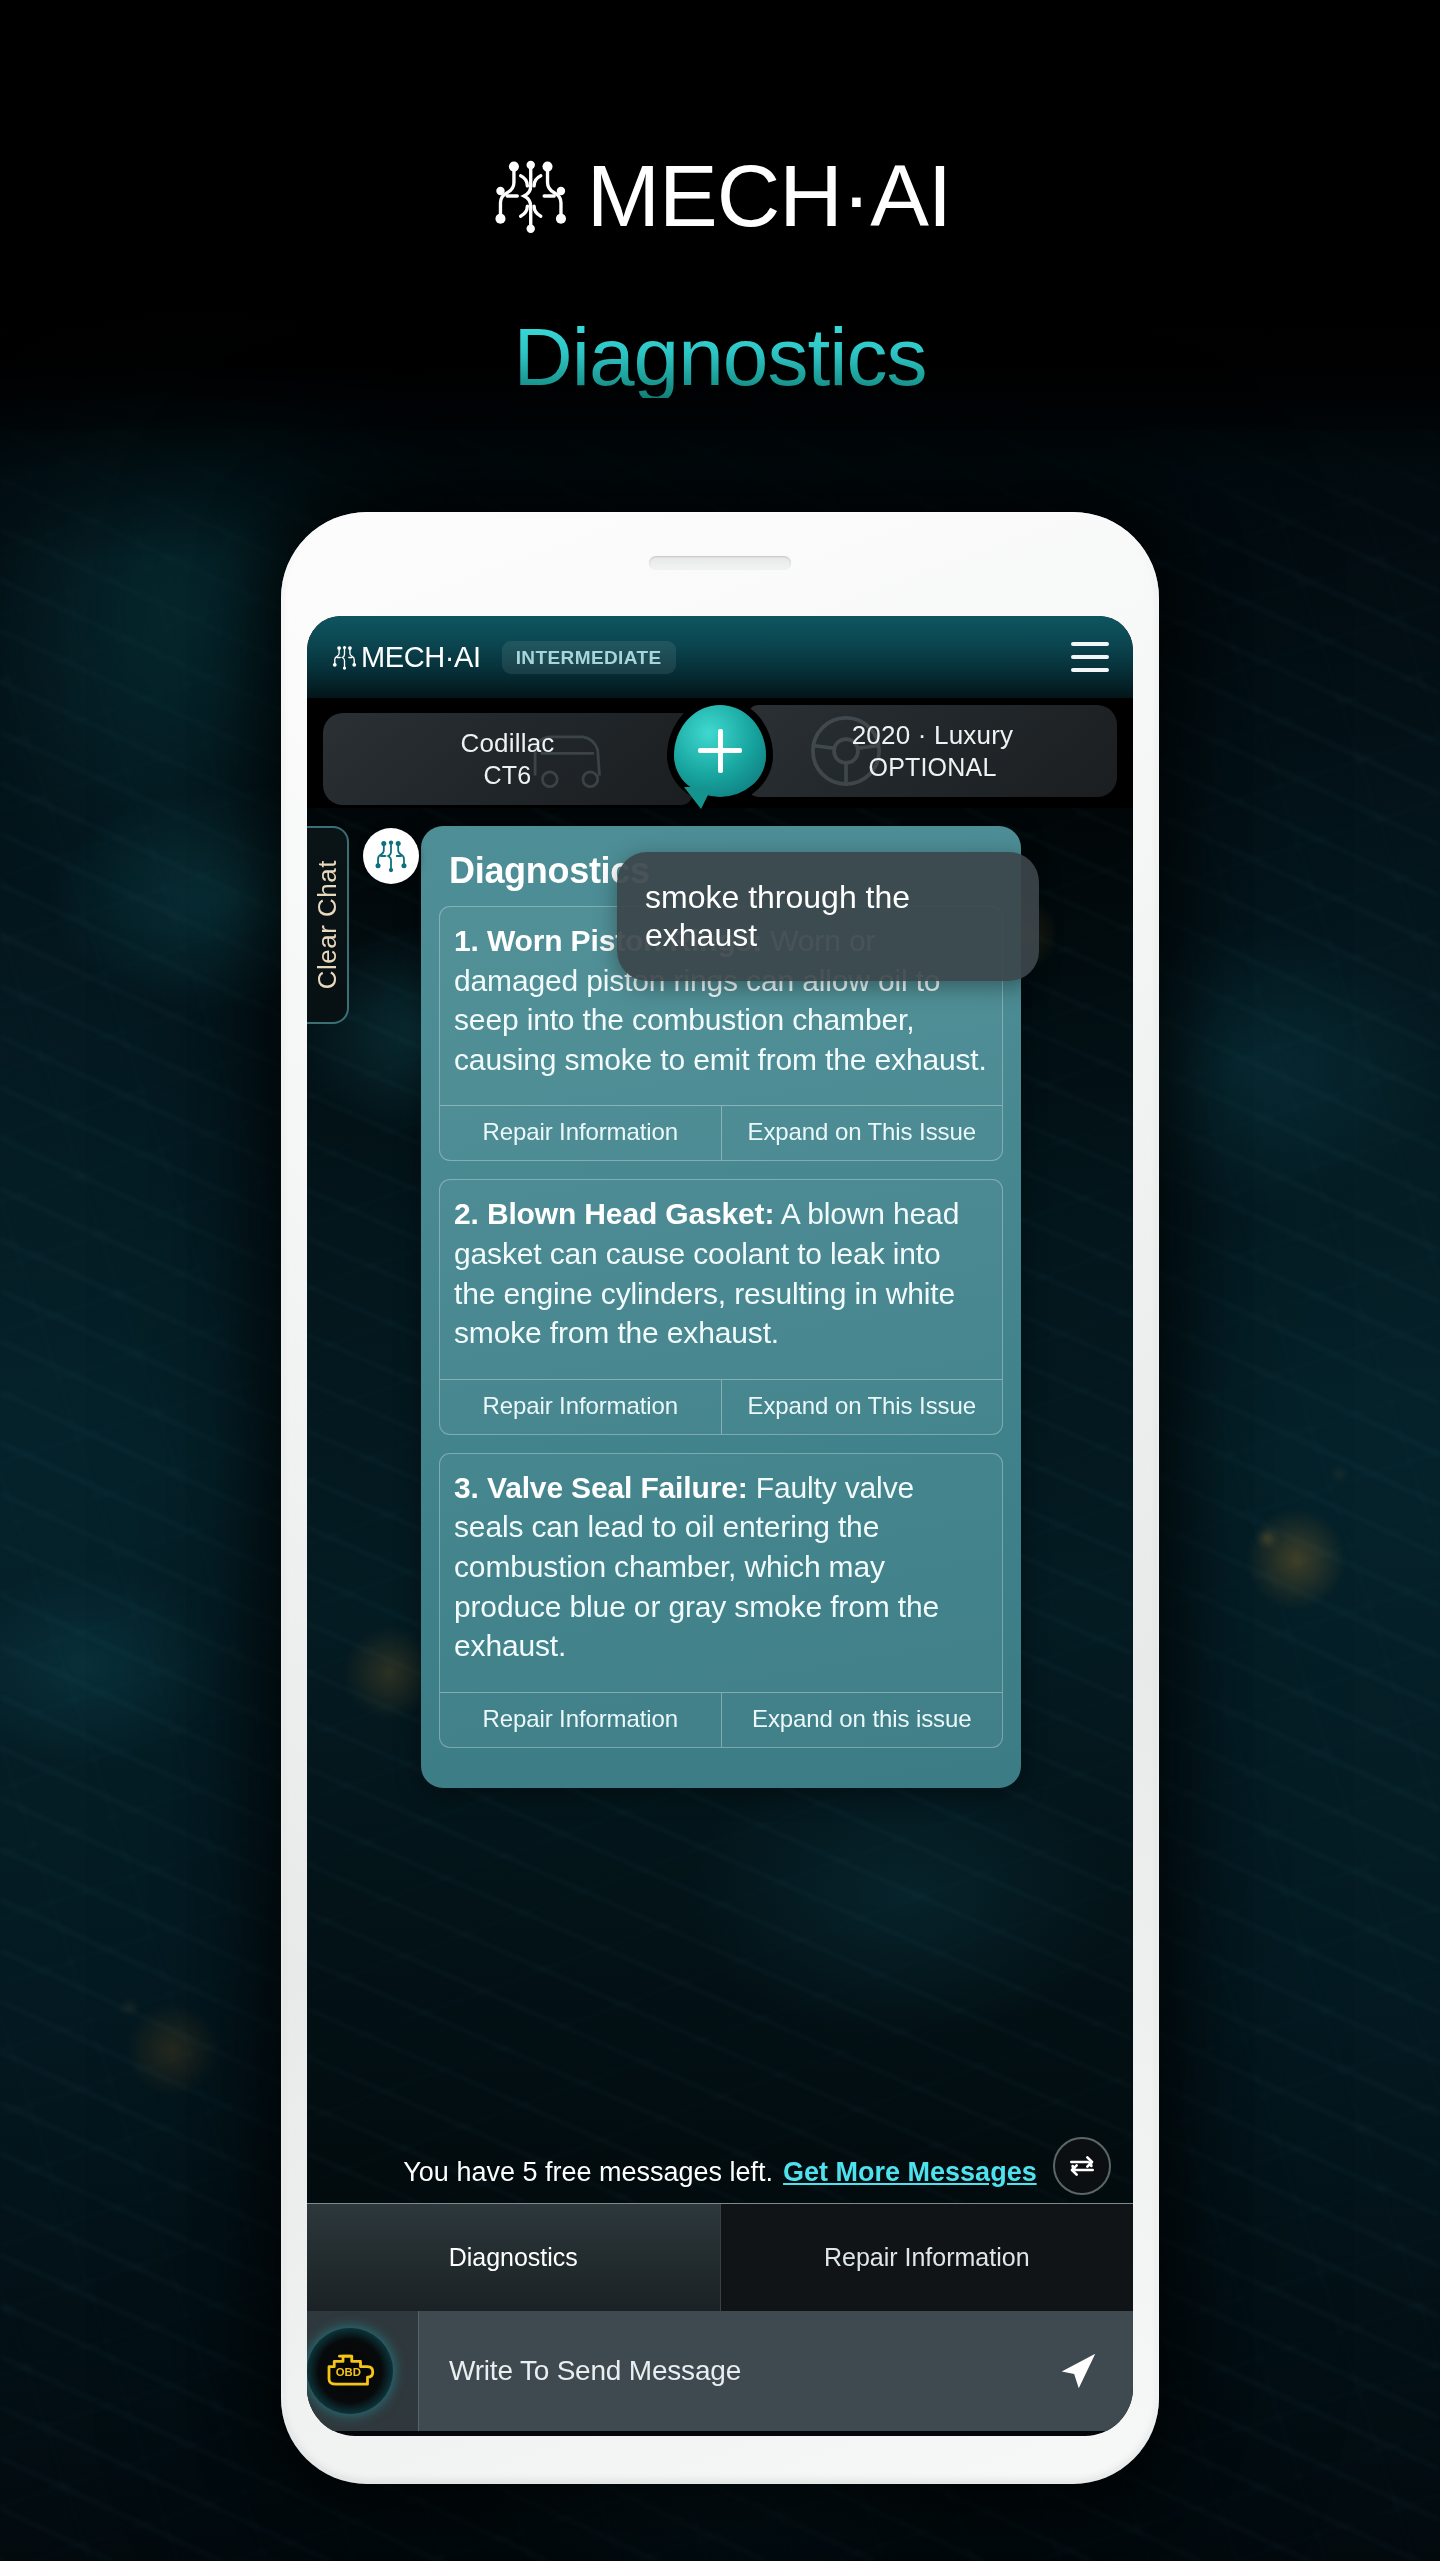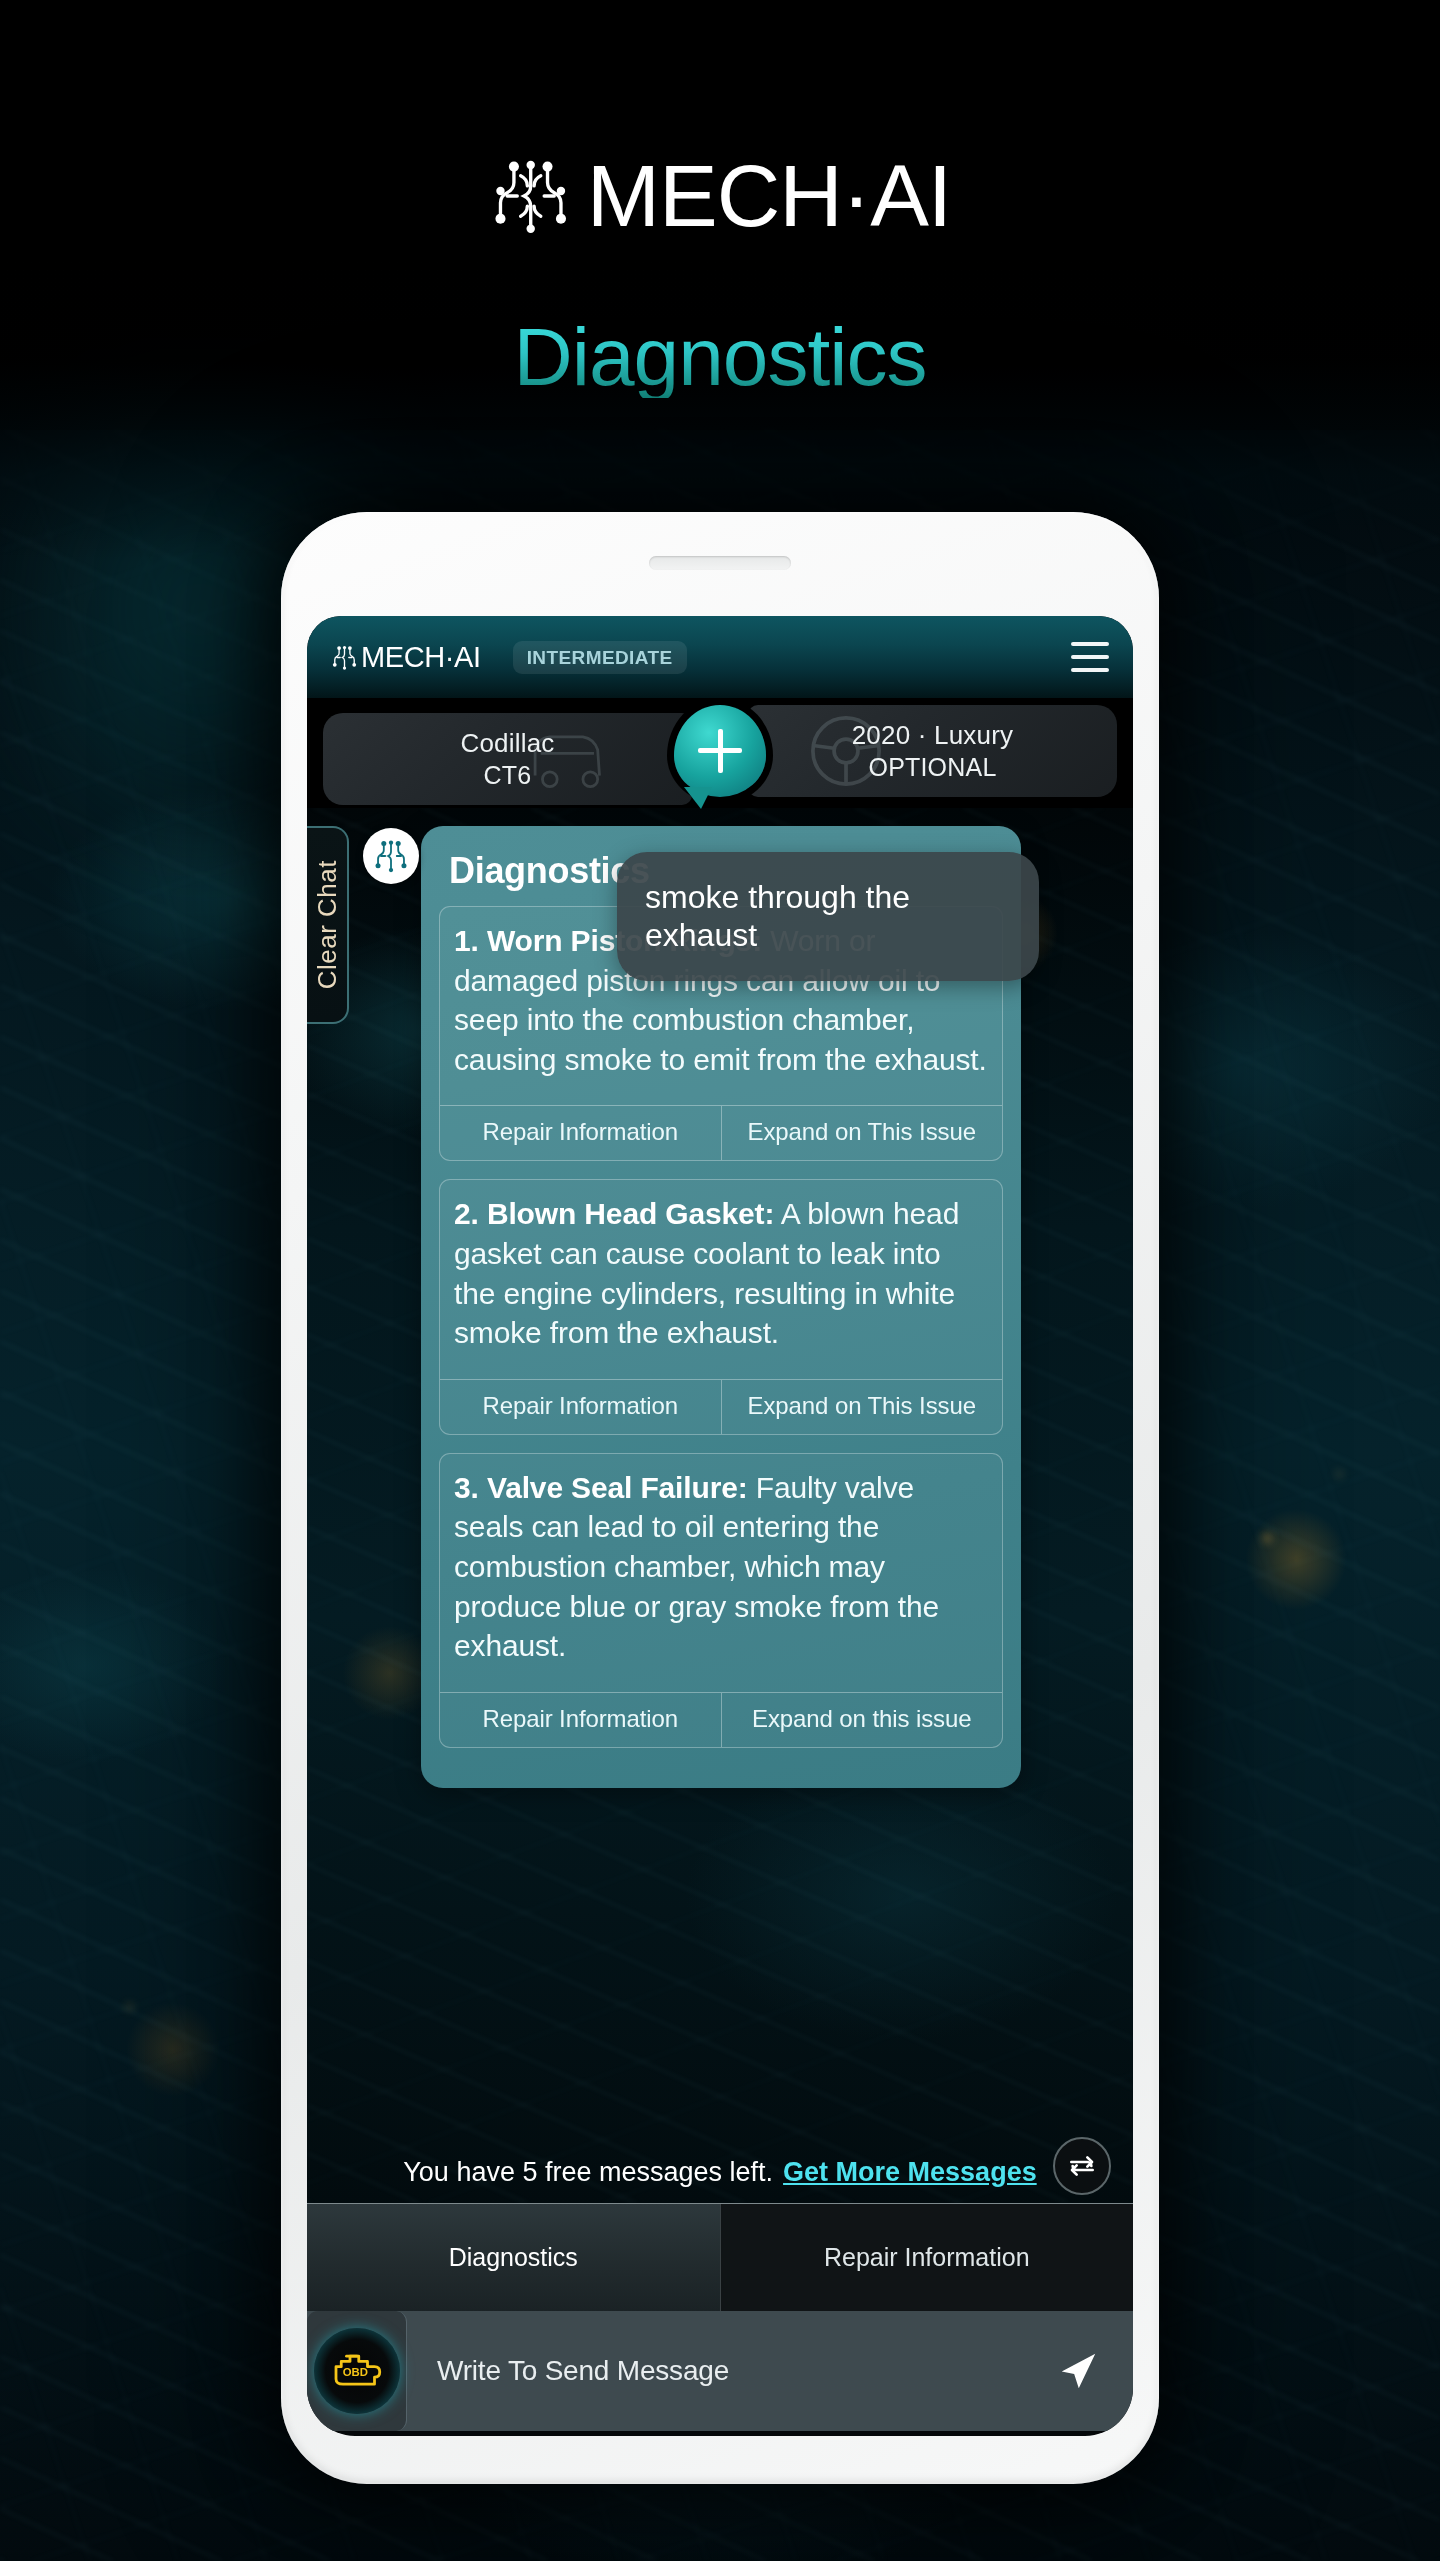--- a/index.html
+++ b/index.html
@@ -103,21 +103,21 @@
   .app-header{
     position:relative; height:82px; width:100%;
     background:linear-gradient(180deg,#0e5560 0%,#0b4650 34%,#063039 66%,#021518 100%);
     display:flex; align-items:center; padding:0 24px;
     border-radius:32px 32px 0 0;
   }
   .app-logo{ display:flex; align-items:center; gap:3px; }
   .app-logo-mark{ width:27px; height:27px; display:block; }
   .app-logo-text{ color:#fff; font-size:29px; letter-spacing:-.4px; line-height:1; }
   .level-badge{
-    margin-left:32px; padding:7px 14px; border-radius:9px;
+    margin-left:21px; padding:7px 14px; border-radius:9px;
     background:rgba(255,255,255,.085); color:#a8d4db;
     font-size:19px; font-weight:700; letter-spacing:.4px; line-height:1;
   }
   .hamburger{
     margin-left:auto; width:38px; height:30px;
     display:flex; flex-direction:column; justify-content:space-between;
     cursor:pointer;
   }
   .hamburger i{ display:block; height:4px; background:#f2f6f7; border-radius:2px; }
 
@@ -273,24 +273,23 @@
     background:linear-gradient(180deg,#2d383c 0%,#222b2e 55%,#1a2225 100%);
     color:#fff;
   }
 
   
   .input-bar{
     position:relative; height:120px; display:flex; align-items:center;
     background:#3e4a4f;
   }
   .obd-wrap{
-    width:100px; height:100%; background:#2f383c;
-    display:flex; align-items:center; justify-content:center;
+    width:112px; height:100%; background:#2f383c;
+    display:flex; align-items:center; justify-content:flex-start;
     border-right:1px solid #55636a;
-    border-radius:11px;
   }
   .obd-icon{
     width:86px; height:86px; border-radius:50%;
     background:radial-gradient(circle at 50% 50%, #050505 0%, #070a0b 52%, #0d3b42 74%, #1ca7b5 92%, #14808c 100%);
     display:flex; align-items:center; justify-content:center;
     box-shadow:0 0 14px rgba(30,190,205,.55);
   }
   .obd-icon svg{ width:56px; height:56px; }
   .input-placeholder{
     flex:1; padding-left:30px; color:#e9eef0; font-size:28px; letter-spacing:-.2px;

